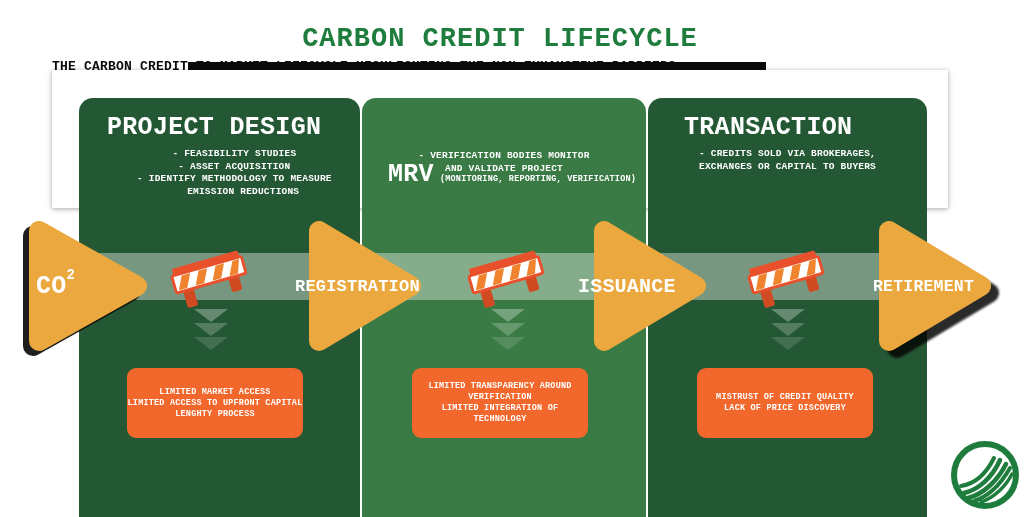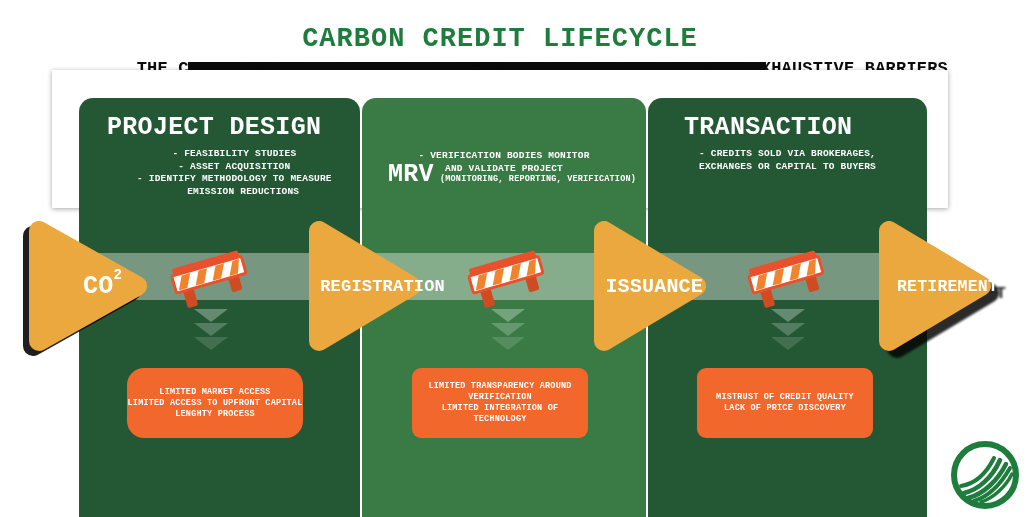--- a/index.html
+++ b/index.html
@@ -7,22 +7,22 @@
     position:relative;width:1030px;height:517px;background:#ffffff;overflow:hidden;
     font-family:Liberation Mono, monospace;
   }
   
   .title{
     position:absolute;left:52px;top:24px;width:896px;text-align:center;
     font-size:27px;font-weight:bold;letter-spacing:1px;color:#1E7C3C;
   }
   .subtitle-bar{position:absolute;left:188px;top:62px;width:578px;height:8px;background:#0b0b0b;}
   .subtitle{
-    position:absolute;left:52px;top:59px;width:896px;text-align:right;
-    font-size:17px;font-weight:bold;color:#0b0b0b;letter-spacing:.2px;
+    position:absolute;left:52px;top:59px;width:896px;text-align:left;
+    font-size:13px;font-weight:bold;color:#0b0b0b;letter-spacing:.2px;
   }
   
   .card{
     position:absolute;left:52px;top:70px;width:896px;height:138px;background:#ffffff;
     box-shadow:0 1px 5px rgba(0,0,0,.35);z-index:0;
   }
   
   .panel{position:absolute;top:98px;height:484px;border-radius:14px;z-index:1;color:#fff;}
   .panel.dark{background:#245834;}
   .panel.light{background:#3A7B45;}
@@ -50,21 +50,21 @@
     background:rgba(255,255,255,.38);z-index:2;
   }
   
   .arrow{position:absolute;top:210px;width:125px;height:152px;z-index:4;}
   .arrow svg{display:block;width:100%;height:100%;overflow:visible;}
   #arrow-co2{left:22px;width:135px;filter:drop-shadow(-6px 5px 0 rgba(12,12,12,.92));}
   #arrow-registration{left:303px;}
   #arrow-issuance{left:588px;}
   #arrow-retirement{left:873px;filter:drop-shadow(8px 7px 1px rgba(5,5,5,.85));}
   .arrow-label{
-    position:absolute;top:50%;transform:translateY(-50%);text-align:right;
+    position:absolute;top:50%;transform:translateY(-50%);text-align:left;
     color:#fff;font-weight:bold;letter-spacing:.2px;z-index:5;
   }
   #arrow-co2 .arrow-label{left:14px;width:86px;font-size:25px;}
   #arrow-co2 sup{font-size:14px;position:relative;top:-4px;}
   #arrow-registration .arrow-label{left:-8px;width:150px;font-size:17px;}
   #arrow-issuance .arrow-label{left:-10px;width:125px;font-size:20px;}
   #arrow-retirement .arrow-label{left:0px;width:125px;font-size:16.5px;}
   
   .barrier{position:absolute;top:250px;width:88px;height:64px;z-index:3;transform:rotate(-16deg);}
   #barrier-0{left:167px;}
@@ -78,21 +78,21 @@
   .chev{width:0;height:0;margin:1px auto;
     border-left:17px solid transparent;border-right:17px solid transparent;
     border-top:13px solid rgba(255,255,255,.30);}
   .chev.c2{border-top-color:rgba(255,255,255,.22);}
   .chev.c3{border-top-color:rgba(255,255,255,.14);}
   
   .bbox{
     position:absolute;top:368px;width:176px;height:70px;background:#F2672B;border-radius:9px;
     z-index:3;display:flex;align-items:center;justify-content:center;
   }
-  #bbox-0{left:127px;border-radius:17px;}
+  #bbox-0{left:127px;}
   #bbox-1{left:412px;}
   #bbox-2{left:697px;}
   .bbox-text{
     color:#fff;font-size:8.5px;font-weight:bold;line-height:11px;text-align:center;
     white-space:pre-line;letter-spacing:.2px;
   }
   
   .logo{position:absolute;left:948px;top:438px;width:74px;height:74px;z-index:1;}
 </style>
 </head>

